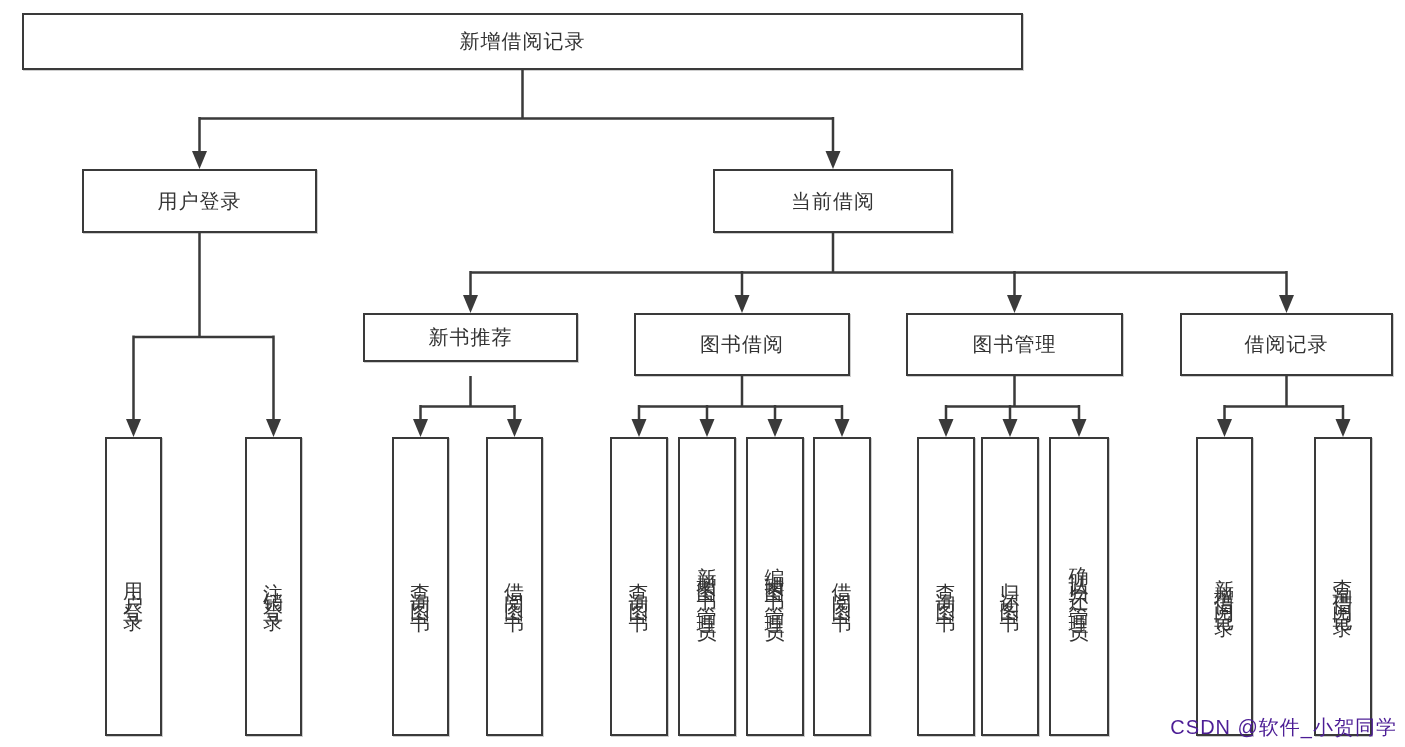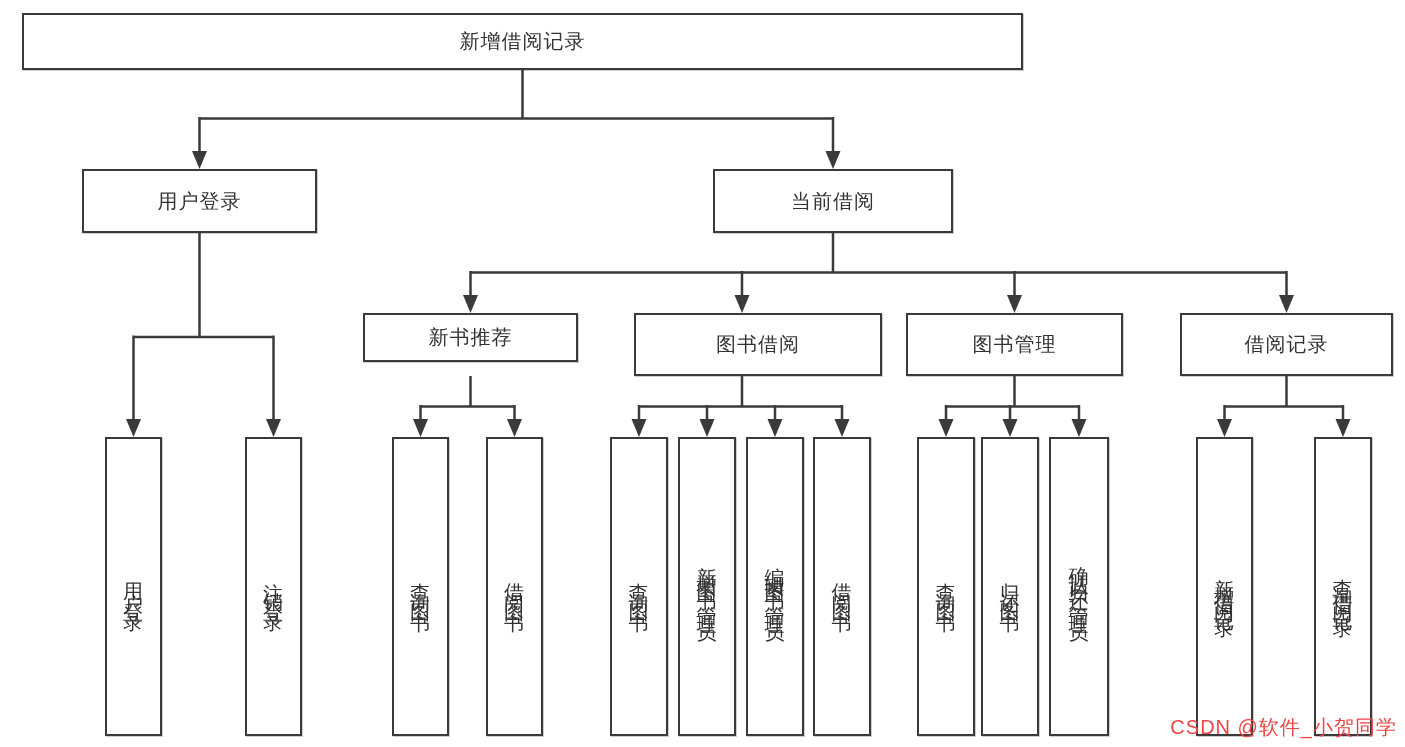--- a/index.html
+++ b/index.html
@@ -37,21 +37,21 @@
   }
   .box.v.long span{
     letter-spacing:8px;
   }
   #watermark{
     position:absolute;
     right:8px;
     bottom:6px;
     z-index:3;
     font-size:20px;
-    color:#ef4444;
+    color:#4c1d95;
     letter-spacing:1px;
     white-space:nowrap;
     margin-top:10px;
   }
 </style>
 </head>
 <body>
 
 <div id="stage">
 
@@ -109,21 +109,21 @@
   <div class="box h" style="left:82px;top:169px;width:235px;height:64px">
     <span>用户登录</span>
   </div>
   <div class="box h" style="left:713px;top:169px;width:240px;height:64px">
     <span>当前借阅</span>
   </div>
 
   <div class="box h" style="left:363px;top:313px;width:215px;height:49px">
     <span>新书推荐</span>
   </div>
-  <div class="box h" style="left:634px;top:313px;width:248px;height:63px">
+  <div class="box h" style="left:634px;top:313px;width:216px;height:63px">
     <span>图书借阅</span>
   </div>
   <div class="box h" style="left:906px;top:313px;width:217px;height:63px">
     <span>图书管理</span>
   </div>
   <div class="box h" style="left:1180px;top:313px;width:213px;height:63px">
     <span>借阅记录</span>
   </div>
 
   <div class="box v" style="left:105px;top:437px;width:57px;height:299px">

